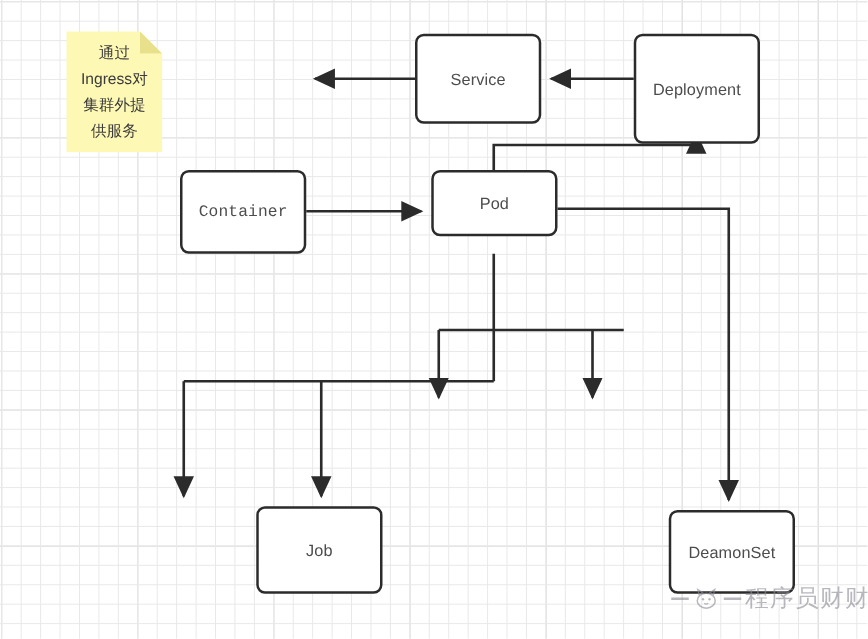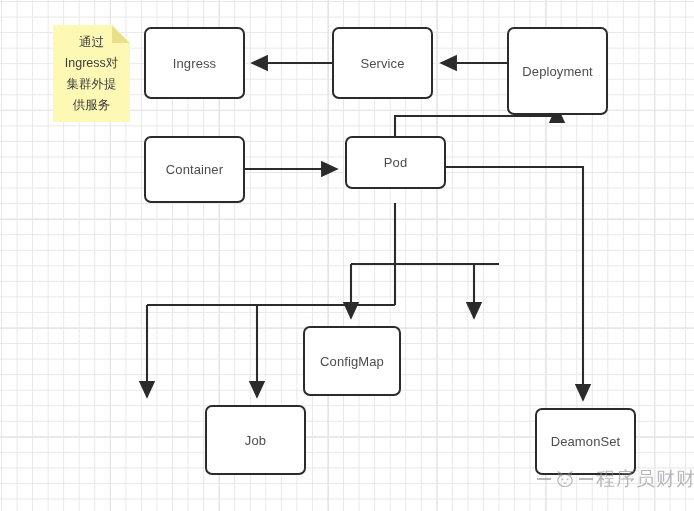--- a/index.html
+++ b/index.html
@@ -111,37 +111,31 @@
   </svg>
 
   <div class="sticky" style="left:53px; top:25px; width:77px; height:97px;">
     <span class="fold"></span>
     <span class="line">通过</span>
     <span class="line">Ingress对</span>
     <span class="line">集群外提</span>
     <span class="line">供服务</span>
   </div>
 
-  <div class="node" style="left:144px; top:27px; width:101px; height:72px;">
-    <span>Ingress</span>
-  </div>
   <div class="node" style="left:332px; top:27px; width:101px; height:72px;">
     <span>Service</span>
   </div>
   <div class="node" style="left:507px; top:27px; width:101px; height:88px;">
     <span>Deployment</span>
   </div>
-  <div class="node" style="left:144px; top:136px; width:101px; height:67px;">
+  <div class="node" style="left:144px; top:136px; width:101px; height:67px;font-family:Liberation Mono, monospace;">
     <span>Container</span>
   </div>
   <div class="node" style="left:345px; top:136px; width:101px; height:53px;">
     <span>Pod</span>
-  </div>
-  <div class="node" style="left:303px; top:326px; width:98px; height:70px;">
-    <span>ConfigMap</span>
   </div>
   <div class="node" style="left:205px; top:405px; width:101px; height:70px;">
     <span>Job</span>
   </div>
   <div class="node" style="left:535px; top:408px; width:101px; height:67px;align-items:center;">
     <span>DeamonSet</span>
   </div>
 
   <div class="watermark" style="left:537px; top:466px;">
     <span class="wm-dash"></span>

